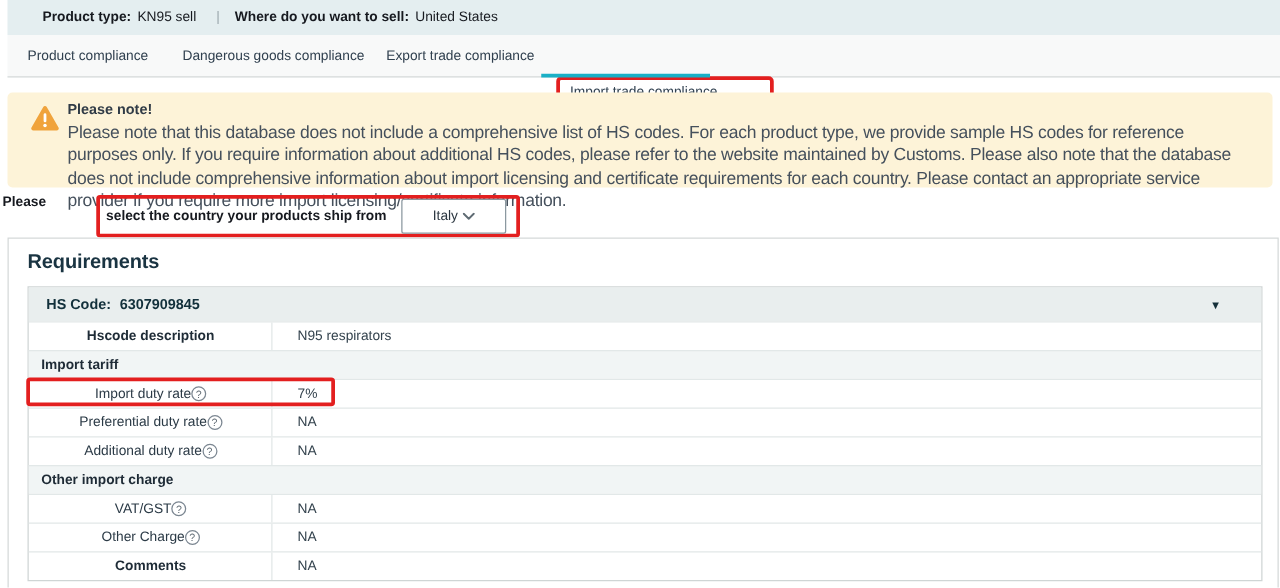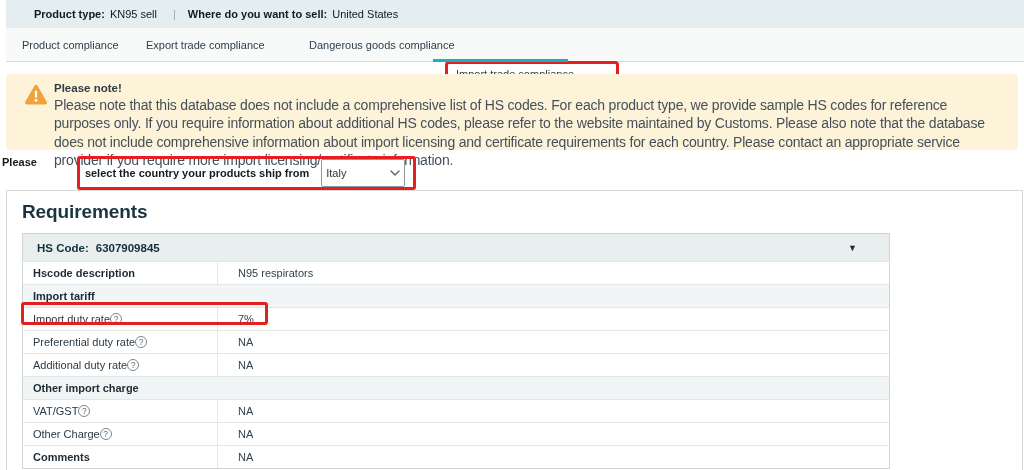--- a/index.html
+++ b/index.html
@@ -85,54 +85,54 @@
   }
   .annotated-box{
     display:inline-flex;align-items:center;gap:12px;
     border:3px solid var(--annotation-red);border-radius:3px;
     padding:2px 8px 2px 5px;margin-left:4px;
   }
   .dropdown{
     display:inline-flex;align-items:center;justify-content:space-between;
     width:84px;height:28px;background:#fff;
     border:1px solid #8b98a0;border-radius:2px;
-    padding:0 4px;font-size:11px;font-weight:normal;color:#2b3640;
+    padding:0 24px;font-size:11px;font-weight:normal;color:#2b3640;
     cursor:pointer;
   }
 
   
   .panel{
     position:absolute;left:6px;top:190px;width:1017px;height:290px;
     background:#fff;border:1px solid var(--line);
     padding:10px 15px;
   }
   .panel h2{
-    margin:0 0 10px 0;font-size:19px;color:#1a3442;letter-spacing:-0.1px;
+    margin:0 0 10px 0;font-size:16px;color:#1a3442;letter-spacing:-0.1px;
   }
   .req-table{
-    width:868px;border:1px solid #cfd5d5;font-size:11px;
+    width:988px;border:1px solid #cfd5d5;font-size:11px;
   }
   .req-header{
     height:27px;background:var(--thead-bg);
     display:flex;align-items:center;padding:0 14px;
     font-weight:bold;font-size:11.5px;color:#12303b;
     cursor:pointer;
   }
   .hs-value{margin-left:7px;}
   .caret{margin-left:auto;font-size:9px;color:#14303a;margin-right:18px;}
   .req-row{display:flex;border-top:1px solid var(--line-soft);height:23px;}
   .req-row.section{
     background:var(--section-bg);align-items:center;padding:0 10px;
     font-weight:bold;color:#1e2b36;
   }
   .cell{display:flex;align-items:center;}
   .cell.c1{
     width:195px;flex:0 0 195px;padding:0 9px 0 10px;
     border-right:1px solid var(--line-soft);
-    justify-content:flex-start;color:#2b3a46;
+    justify-content:center;color:#2b3a46;
   }
   .cell.c2{flex:1;padding-left:20px;color:var(--ink-soft);}
   .cell-label.bold{font-weight:bold;color:#1e2b36;}
   .help{
     width:12px;height:12px;flex:0 0 12px;border:1px solid #7b8691;border-radius:50%;
     font-size:8.5px;line-height:10px;text-align:center;color:#5c6770;
     cursor:pointer;font-weight:normal;
   }
 
   
@@ -150,22 +150,22 @@
   <header class="topbar">
     <span class="tb-label">Product type:</span>
     <span class="tb-value">KN95 sell</span>
     <span class="tb-sep">|</span>
     <span class="tb-label">Where do you want to sell:</span>
     <span class="tb-value">United States</span>
   </header>
 
   <nav class="tabs">
       <div class="tab">Product compliance</div>
+      <div class="tab">Dangerous goods compliance</div>
       <div class="tab">Export trade compliance</div>
-      <div class="tab">Dangerous goods compliance</div>
       <div class="tab active">Import trade compliance</div>
     </nav>
 
   <section class="notice">
     <span class="warn-icon">
       <svg width="24" height="21" viewBox="0 0 24 21">
         <path d="M10.6 1.6 L1.2 17.9 a1.7 1.7 0 0 0 1.5 2.5 h18.6 a1.7 1.7 0 0 0 1.5 -2.5 L13.4 1.6 a1.65 1.65 0 0 0 -2.8 0 Z" fill="#f0a33c"></path>
         <rect x="10.9" y="6.6" width="2.2" height="7.2" rx="1.1" fill="#fff"></rect>
         <circle cx="12" cy="16.3" r="1.4" fill="#fff"></circle>
       </svg>

